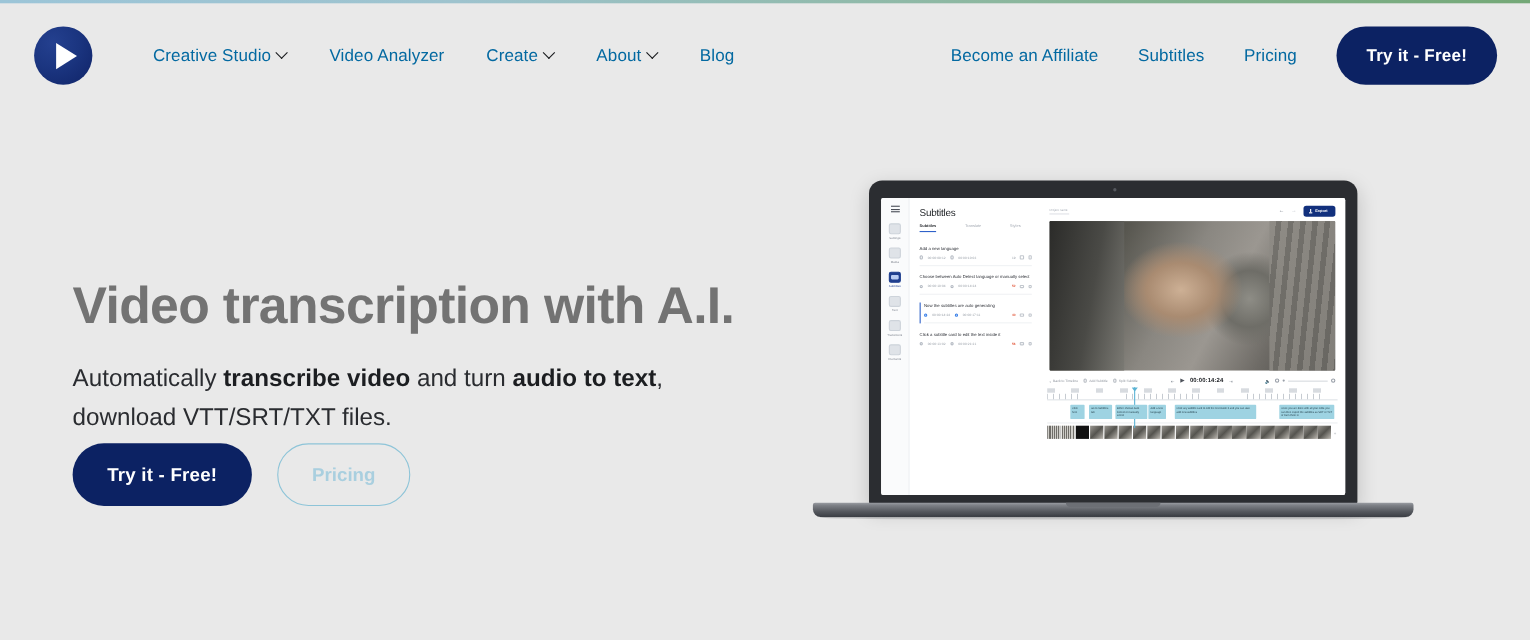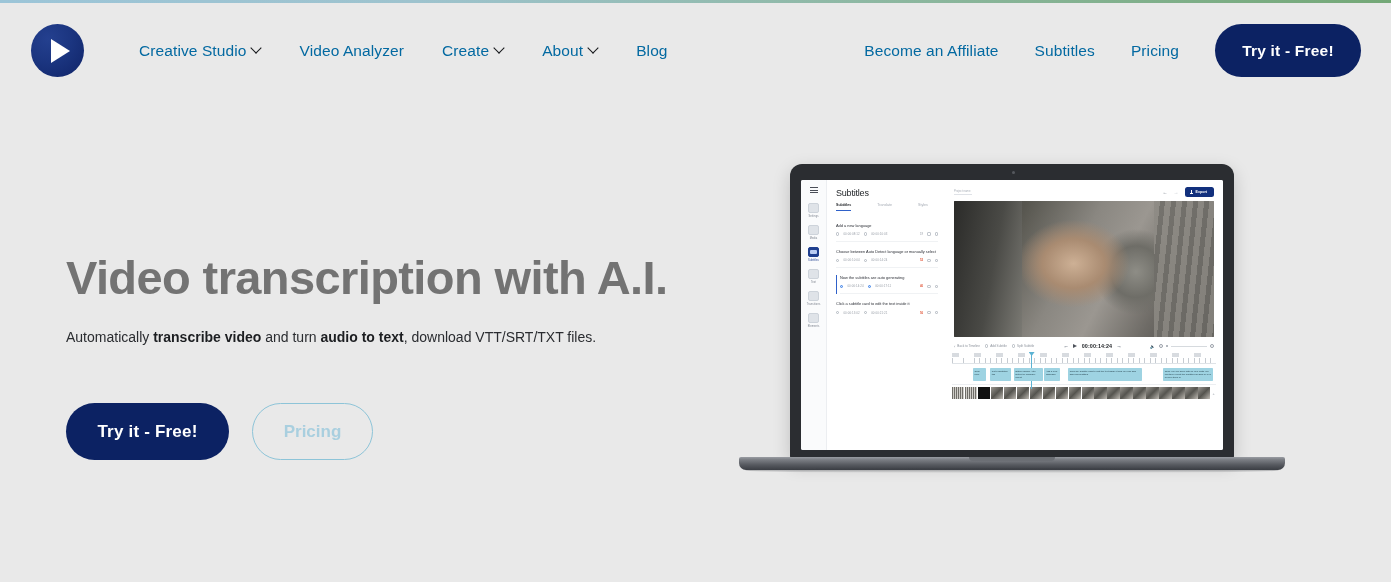--- a/index.html
+++ b/index.html
@@ -71,21 +71,21 @@
     font-size: 15.5px; font-weight: 700; letter-spacing: .2px;
   }
 
   
   .hero-text { position: absolute; left: 66px; top: 252px; width: 620px; }
   .hero-title {
     font-size: 47px; font-weight: 700; color: #737373;
     letter-spacing: -0.6px; line-height: 1.1;
   }
   .hero-sub {
-    margin-top: 22px; font-size: 14px; line-height: 1.62;
+    margin-top: 22px; font-size: 22px; line-height: 1.62;
     color: #2a2c30; max-width: 560px;
   }
   .hero-sub b { font-weight: 700; color: #1c1e21; }
   .hero-ctas { position: absolute; left: 66px; top: 403px; display: flex; align-items: center; }
   .btn-try-hero {
     width: 163px; height: 57px; border-radius: 29px;
     background: #0c2263; color: #fff; font-size: 17px; font-weight: 700;
     letter-spacing: .2px;
   }
   .btn-pricing {

